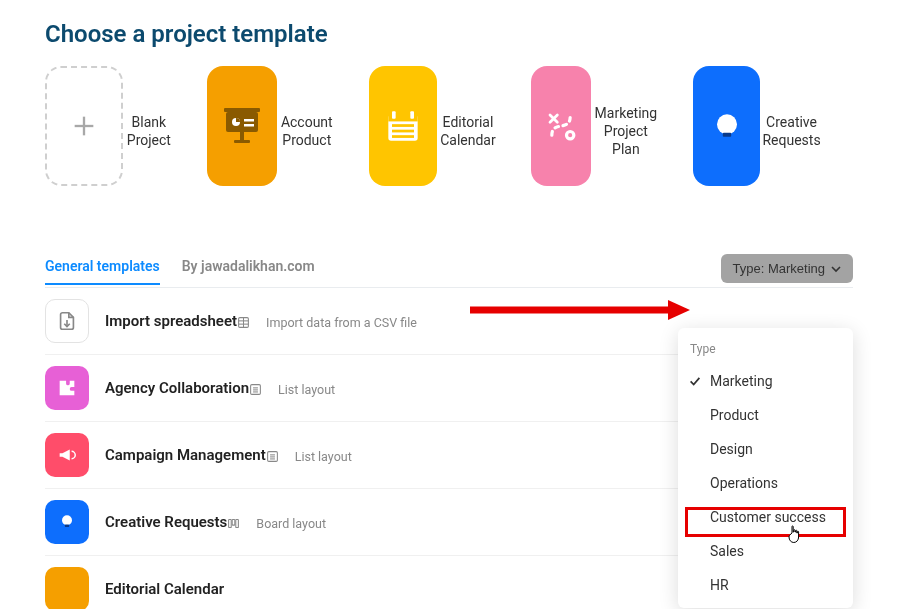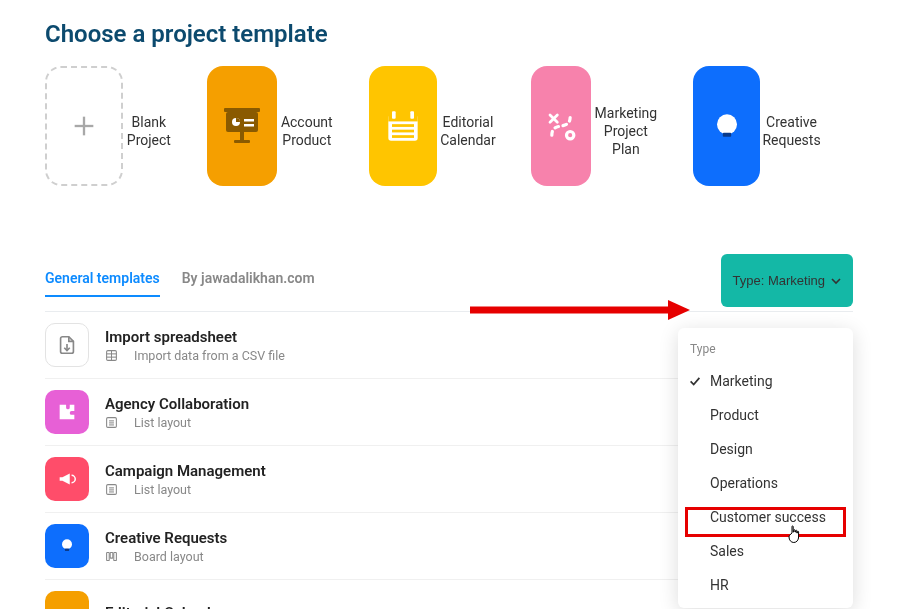--- a/index.html
+++ b/index.html
@@ -79,24 +79,24 @@
   }
   .tab.active::after {
     content: "";
     position: absolute;
     left: 0; right: 0; bottom: -1px;
     height: 2px;
     background: #0d8bff;
   }
   .spacer { flex: 1; }
   .type-btn {
-    background: #14b8a6;
+    background: #a3a3a3;
     border: none;
     border-radius: 6px;
-    padding: 19px 12px;
+    padding: 7px 12px;
     font-size: 13px;
     color: #333;
     cursor: pointer;
     display: flex;
     align-items: center;
     gap: 6px;
     margin-bottom: 4px;
   }
   .type-btn svg {
     width: 10px; height: 10px;
@@ -119,21 +119,21 @@
     align-items: center;
     justify-content: center;
     margin-right: 16px;
     flex-shrink: 0;
   }
   .row-icon.import { border: 1px solid #e3e3e3; background: #fff; color: #888; }
   .row-icon.pink2 { background: #e760d6; }
   .row-icon.red   { background: #ff4d6a; }
   .row-icon.blue2 { background: #0d6efd; }
   .row-icon.orange2 { background: #f59f00; }
-  .row-body { display: flex; flex-direction: column; }
+  .row-body { display: flex; flex-direction: row; }
   .row-title { font-size: 15px; font-weight: 600; color: #222; }
   .row-sub {
     display: flex;
     align-items: center;
     gap: 16px;
     font-size: 12.5px;
     color: #888;
     margin-top: 2px;
   }
   .row-sub svg { width: 13px; height: 13px; }

